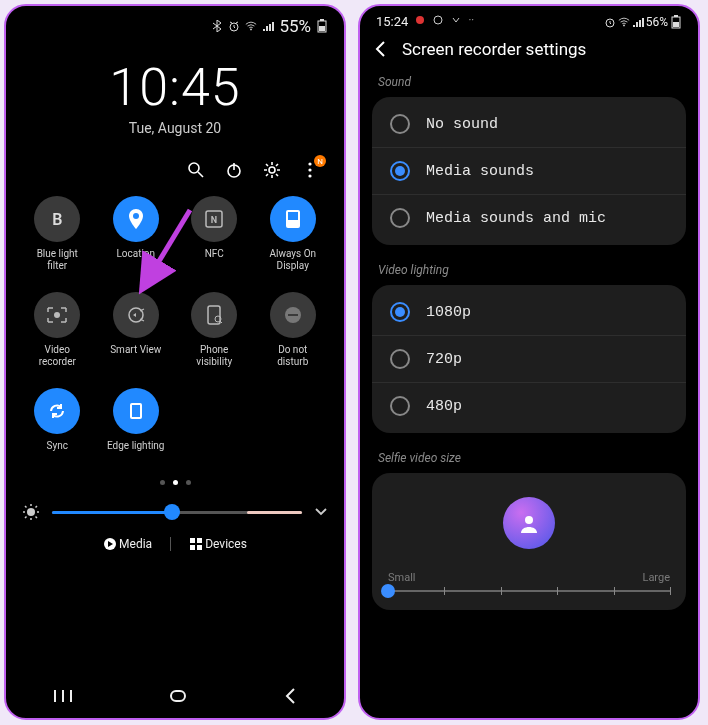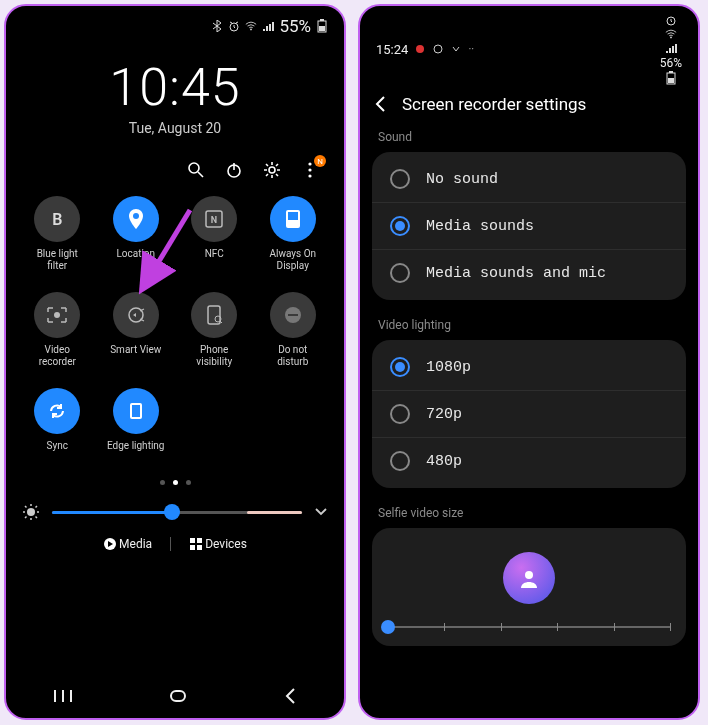--- a/index.html
+++ b/index.html
@@ -28,22 +28,22 @@
   .status-bar {
     display: flex;
     justify-content: flex-end;
     align-items: center;
     gap: 5px;
     padding: 10px 16px 0 16px;
     font-size: 12px;
     color: #eee;
   }
   .status-bar.left2 { justify-content: space-between; padding-top:8px;}
-  .status-l { display:flex; align-items:center; gap:6px;}
-  .status-r { display:flex; align-items:center; gap:2px;flex-direction:column;}
+  .status-l { display:flex; gap:6px;}
+  .status-r { display:flex; align-items:center; gap:2px;}
   .sicon { width:12px; height:12px; display:inline-flex; align-items:center; justify-content:center;}
   .clock-block { text-align:center; margin-top:21px;}
   .clock-time { font-size:52px; font-weight:300; letter-spacing:1px;}
   .clock-date { font-size:14px; color:#ccc; margin-top:2px;}
   .header-icons {
     display:flex; justify-content:flex-end; align-items:center;
     gap:18px; padding: 24px 24px 8px 0;
   }
   .hicon { width:20px; height:20px; color:#fff; display:flex; align-items:center; justify-content:center; position:relative;}
   .badge {
@@ -93,21 +93,21 @@
   .mdivider { width:1px; height:14px; background:#555; margin:0 8px;}
   .mbtn { display:flex; align-items:center; gap:2px;}
   .nav-bar {
     position:absolute; bottom:0; left:0; right:0; height:44px;
     display:flex; justify-content:space-around; align-items:center;
     color:#eee;
   }
   
   .title-row { display:flex; align-items:center; gap:16px; padding:10px 14px 14px 14px;}
   .title-text { font-size:17px; color:#fff;}
-  .section-label { font-size:12px; color:#8a8a8a; padding:2px 18px 8px 18px;}
+  .section-label { font-size:12px; color:#8a8a8a; padding:2px 18px 8px 18px;font-style:italic;}
   .card {
     background:#1e1e1e; border-radius:18px; margin:0 12px 16px 12px;
     padding:4px 0;
   }
   .radio-row {
     display:flex; align-items:center; gap:16px; padding:13px 18px;
     border-top:1px solid #2e2e2e;
     font-family:Liberation Mono, monospace;
   }
   .radio-row:first-child { border-top:none;}
@@ -480,20 +480,24 @@
   <div class="section-label">Selfie video size</div>
   <div class="selfie-card">
     <div class="avatar-wrap">
       <div class="avatar">
         <svg width="22" height="22" viewBox="0 0 22 22">
             <circle cx="11" cy="8" r="4" fill="#fff"></circle>
             <path d="M3 21c0-4 4-6 8-6s8 2 8 6" fill="#fff"></path>
           </svg>
       </div>
     </div>
+    <div class="slider-labels">
+      <span>Small</span>
+      <span>Large</span>
+    </div>
     <div class="slider-track">
       <div class="tick" style="left:0%"></div>
       <div class="tick" style="left:20%"></div>
       <div class="tick" style="left:40%"></div>
       <div class="tick" style="left:60%"></div>
       <div class="tick" style="left:80%"></div>
       <div class="tick" style="left:100%"></div>
       <div class="slider-thumb"></div>
     </div>
   </div>

